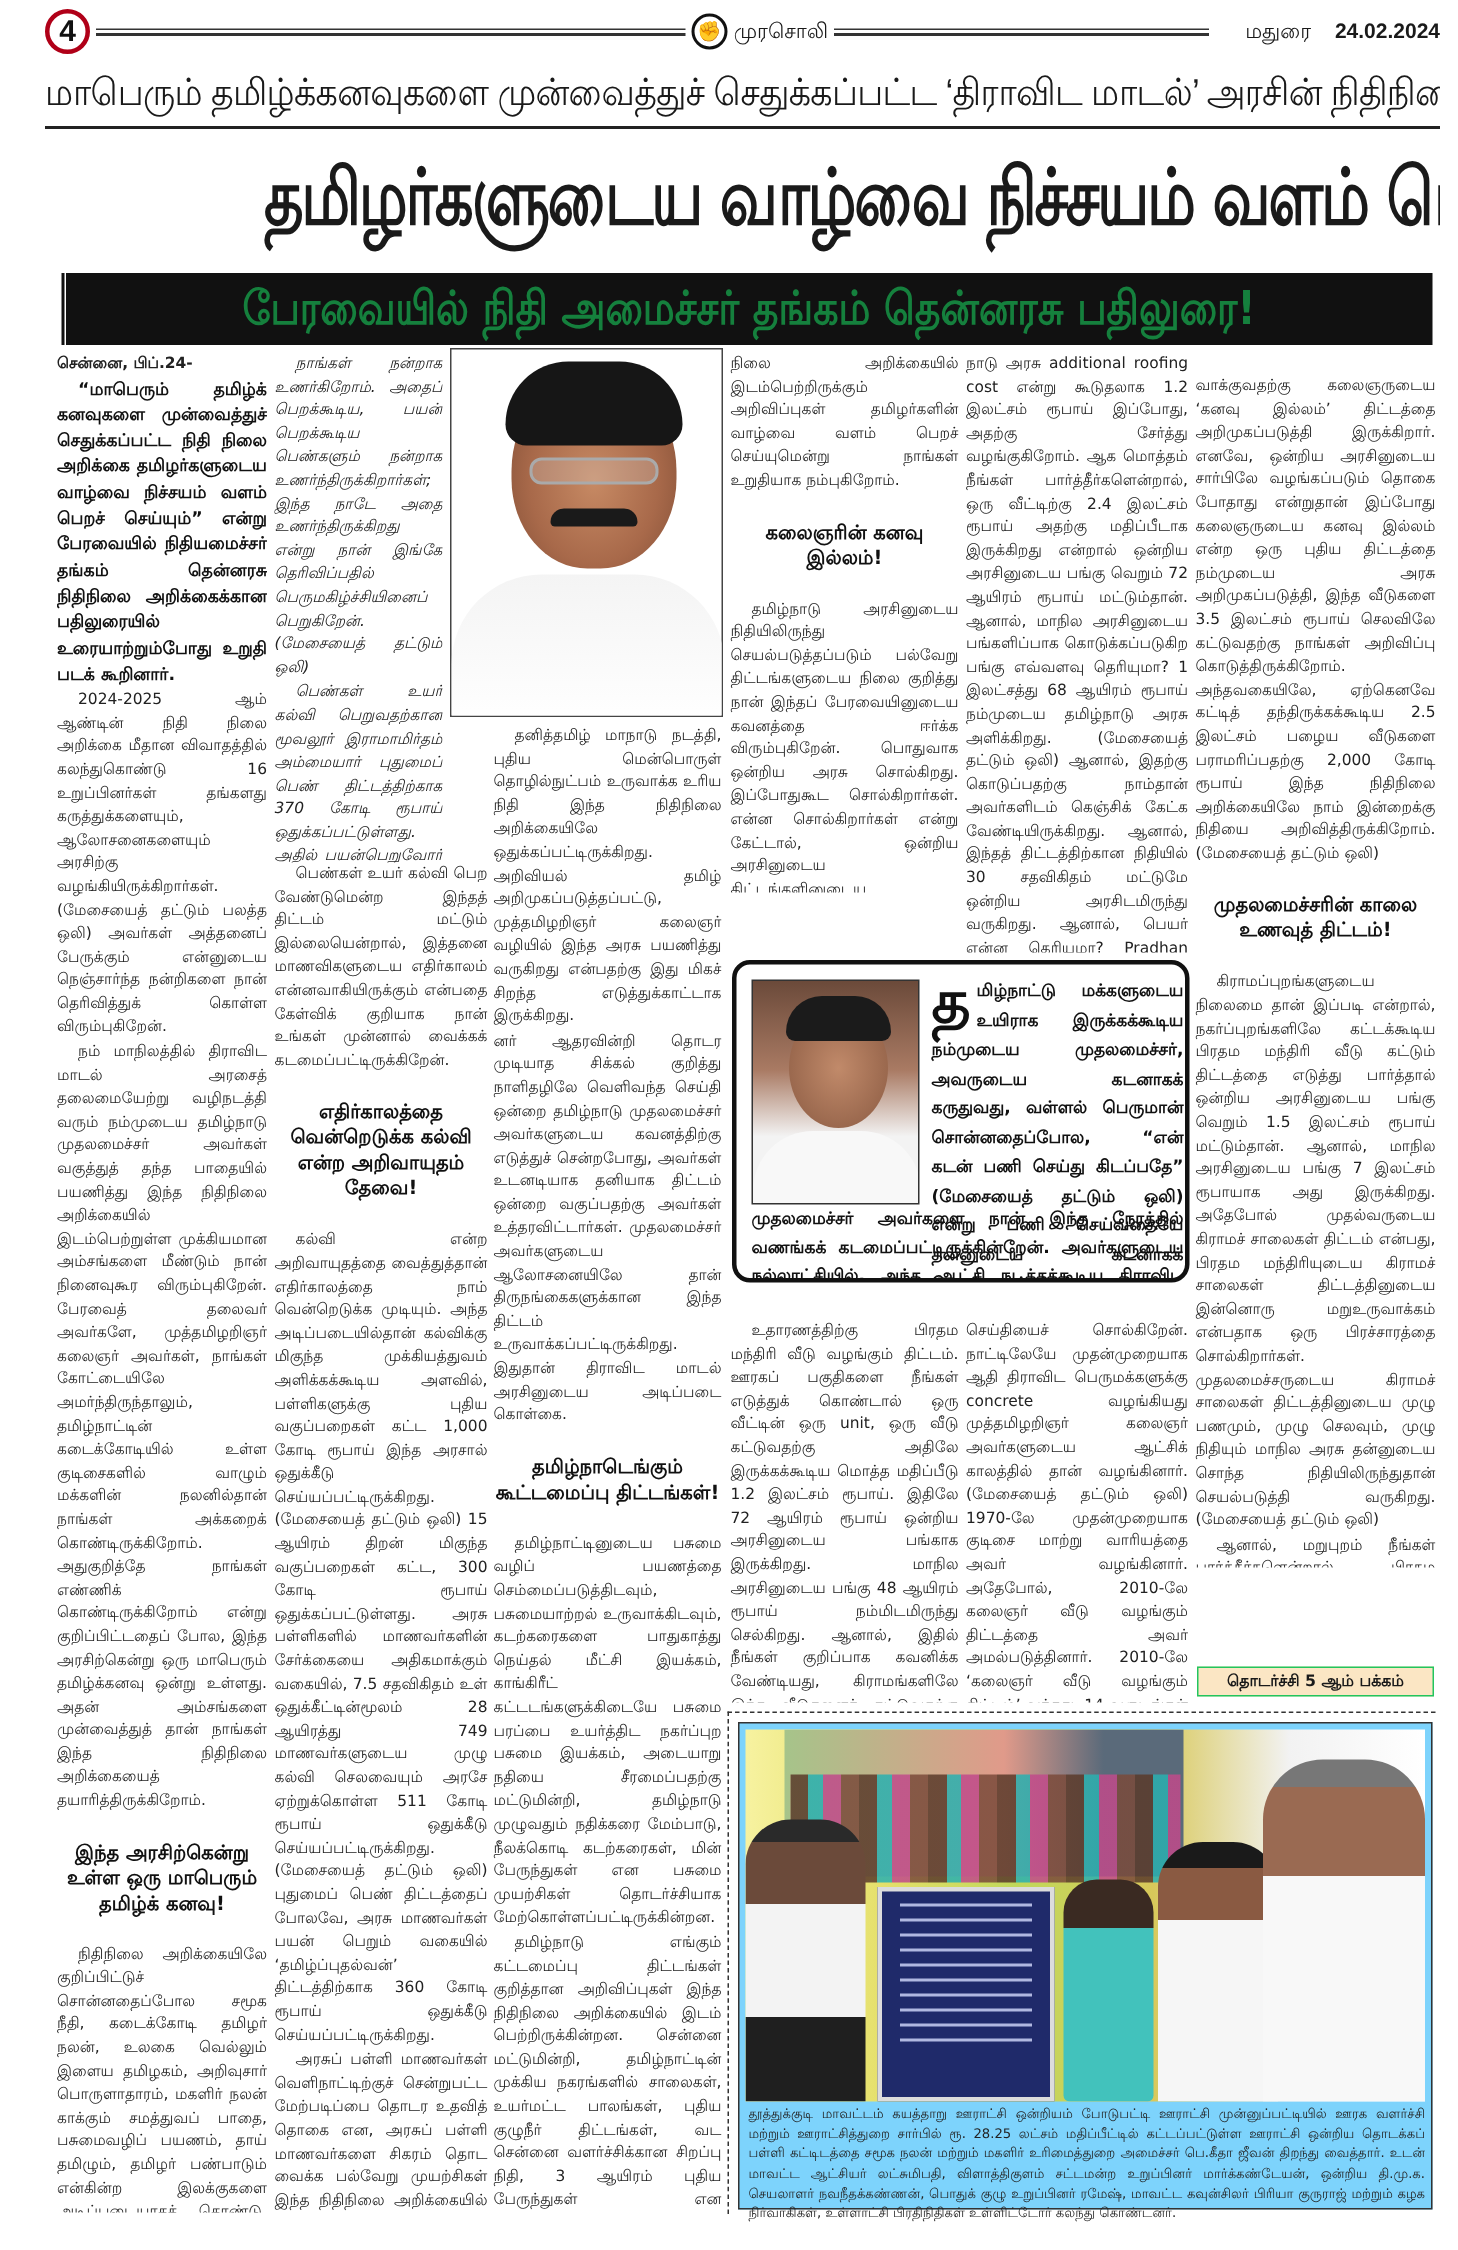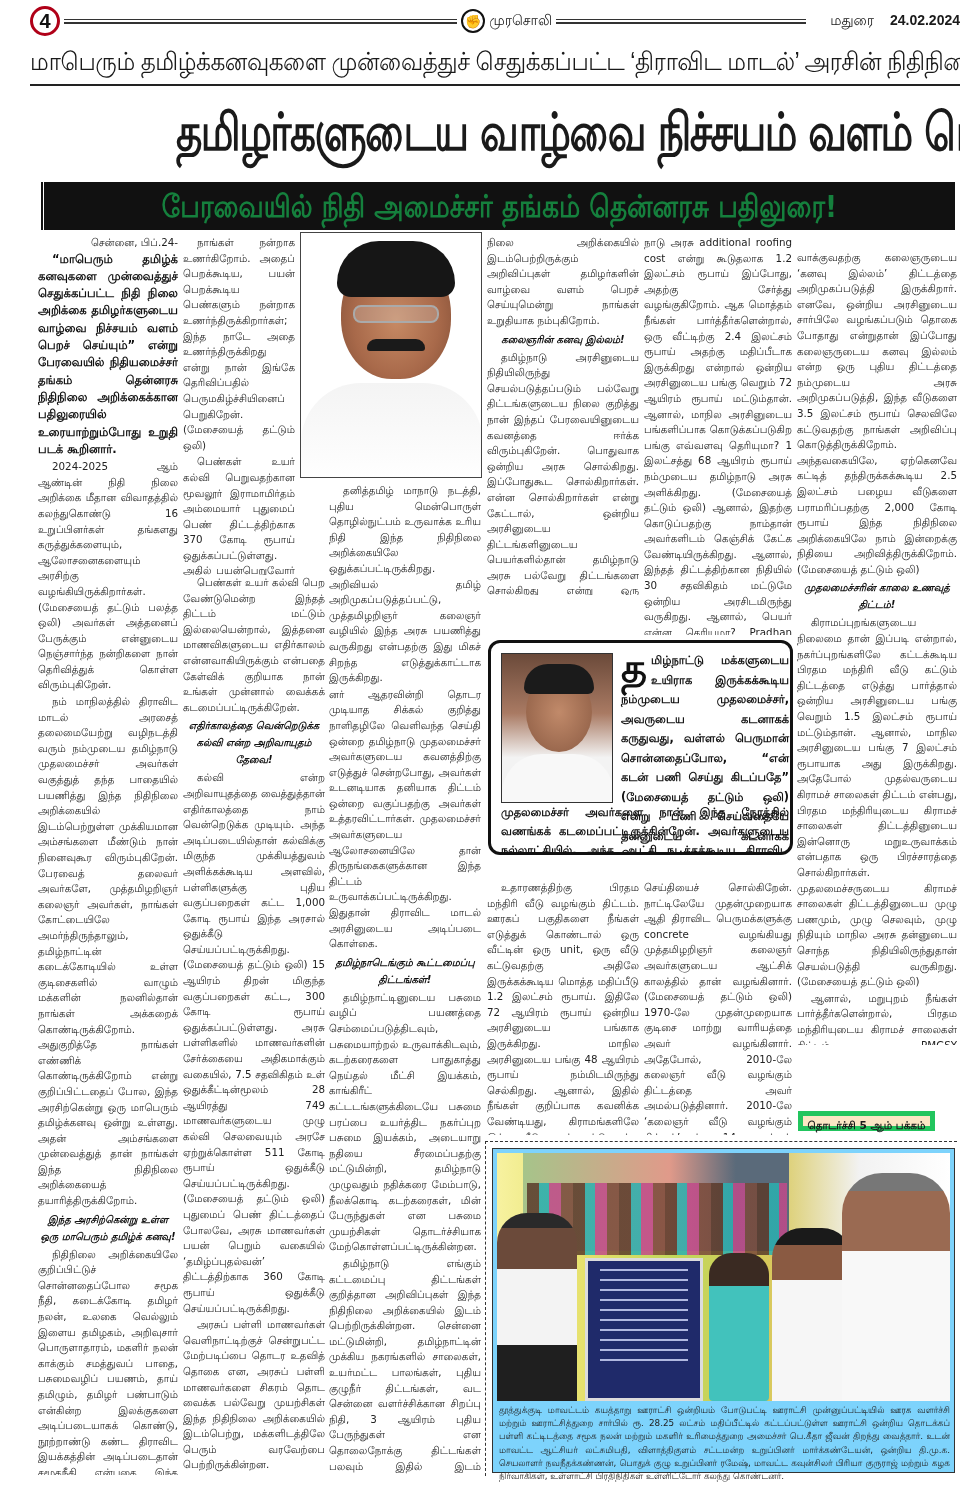--- a/index.html
+++ b/index.html
@@ -27,22 +27,22 @@
   
   .banner { position: absolute; left: 40px; top: 182px; width: 915px; height: 48px; background: #111; color: #15803d; font-size: 31px; font-weight: bold; text-align: center; line-height: 48px; white-space: nowrap; overflow: hidden; border-left: 4px double #fff; }
   .banner::before, .banner::after { content: ""; position: absolute; top: -4px; width: 6px; height: 56px; border-left: 1px solid #333; }
   .banner::before { left: -10px; } .banner::after { right: -10px; }
   .banner span { display: inline-block; transform: scaleX(0.85); }
 
   
   .col { position: absolute; font-size: 10.3px; line-height: 15.6px; text-align: justify; color: #222; overflow: hidden; }
   .col p { text-indent: 14px; margin-bottom: 1px; }
   .col .lead { font-weight: bold; font-size: 11.6px; line-height: 17.3px; text-indent: 14px; color: #111; }
-  .col .dl { font-weight: normal; text-align: right; display: block; }
-  .col h3 { font-size: 10px; font-weight: 900; text-align: center; line-height: 17px; margin: 2px 0; color: #111; font-style: italic; }
+  .col .dl { font-weight: bold; display: block; }
+  .col h3 { font-size: 13px; font-weight: 900; text-align: center; line-height: 17px; margin: 18px 0; color: #111; }
   .c1 { left: 38px; top: 235px; width: 140px; height: 1240px; }
   .c2 { left: 183px; top: 235px; width: 140px; height: 1240px; }
   .c4 { left: 487px; top: 235px; width: 152px; height: 360px; }
   .c5 { left: 644px; top: 235px; width: 148px; height: 360px; }
   .c6 { left: 797px; top: 250px; width: 160px; height: 795px; }
   .c4b { left: 487px; top: 880px; width: 152px; height: 255px; }
   .c5b { left: 644px; top: 880px; width: 148px; height: 255px; }
 
   
   .portrait { position: absolute; left: 300px; top: 232px; width: 182px; height: 246px; border: 1px solid #444; background: #fff; overflow: hidden; }
@@ -56,21 +56,21 @@
   .quotebox { position: absolute; left: 488px; top: 640px; width: 305px; height: 215px; border: 3px solid #111; border-radius: 12px; background: #fff; overflow: hidden; }
   .quotebox .qphoto { position: absolute; left: 10px; top: 10px; width: 112px; height: 150px; background: linear-gradient(#6b4a3a, #a97a63 40%, #f3f3f3 70%); border: 1px solid #333; overflow: hidden; }
   .qphoto .qface { position: absolute; left: 24px; top: 18px; width: 66px; height: 80px; border-radius: 50%; background: radial-gradient(ellipse at 50% 50%, #c18a6a, #8a5a42); }
   .qphoto .qhair { position: absolute; left: 22px; top: 10px; width: 70px; height: 30px; border-radius: 40px 40px 10px 10px; background: #1b1b1b; }
   .qphoto .qshirt { position: absolute; left: 0; top: 100px; width: 112px; height: 60px; background: #f8f8f8; border-radius: 40px 40px 0 0; }
   .quotebox .qtext { position: absolute; left: 130px; top: 8px; width: 168px; font-size: 11.4px; font-weight: bold; line-height: 19.5px; text-align: justify; color: #111; }
   .qtext .dropcap { float: left; font-size: 40px; line-height: 34px; font-weight: 900; margin-right: 4px; }
   .quotebox .qtail { position: absolute; left: 10px; top: 160px; width: 288px; font-size: 11.4px; font-weight: bold; line-height: 19px; text-align: justify; color: #111; }
 
   
-  .contbox { position: absolute; left: 798px; top: 1111px; width: 137px; height: 20px; background: #fbe6c4; border: 5px solid #22c55e; font-size: 10.5px; font-weight: bold; text-align: center; line-height: 18px; }
+  .contbox { position: absolute; left: 798px; top: 1111px; width: 158px; height: 20px; background: #fbe6c4; border: 1px solid #22c55e; font-size: 10.5px; font-weight: bold; text-align: center; line-height: 18px; }
   .dash-rule { position: absolute; left: 485px; top: 1141px; width: 472px; border-top: 1px dashed #333; }
   .dash-rule-v { position: absolute; left: 485px; top: 1141px; height: 335px; border-left: 1px dashed #333; }
 
   
   .bphoto { position: absolute; left: 492px; top: 1148px; width: 463px; height: 325px; border: 1px solid #333; background: #7dd3fc; }
   .scene { position: absolute; left: 4px; top: 4px; width: 453px; height: 248px; overflow: hidden; background: linear-gradient(90deg, #f7f2a0 0%, #e5e06a 20%, #c0d85a 40%, #d8c85a 60%, #f2f2f2 80%, #ffffff 100%); }
   .scene .wall { position: absolute; left: 26px; top: 0; width: 266px; height: 98px; background: linear-gradient(90deg, #a6c48a, #e09a8a 55%, #5a6a7a 80%); }
   .scene .crowd { position: absolute; left: 30px; top: 30px; width: 260px; height: 72px; background: repeating-linear-gradient(90deg, #5a3a2a 0 12px, #2ab0b0 12px 22px, #c04a8a 22px 34px, #7a4a3a 34px 46px); opacity: 0.85; }
   .scene .plaque { position: absolute; left: 88px; top: 105px; width: 118px; height: 143px; background: #1f2a6a; border: 3px solid #dcdcdc; }
   .plaque .pl { height: 2px; background: #b0b8e0; margin: 8px 12px; }
@@ -108,21 +108,21 @@
 <div class="col c1">
   <span class="dl">சென்னை, பிப்.24-</span>
   <p class="lead">“மாபெரும் தமிழ்க் கனவுகளை முன்வைத்துச் செதுக்கப்பட்ட நிதி நிலை அறிக்கை தமிழர்களுடைய வாழ்வை நிச்சயம் வளம் பெறச் செய்யும்” என்று பேரவையில் நிதியமைச்சர் தங்கம் தென்னரசு நிதிநிலை அறிக்கைக்கான பதிலுரையில் உரையாற்றும்போது உறுதி படக் கூறினார்.</p>
   <p>2024-2025 ஆம் ஆண்டின் நிதி நிலை அறிக்கை மீதான விவாதத்தில் கலந்துகொண்டு 16 உறுப்பினர்கள் தங்களது கருத்துக்களையும், ஆலோசனைகளையும் அரசிற்கு வழங்கியிருக்கிறார்கள். (மேசையைத் தட்டும் பலத்த ஒலி) அவர்கள் அத்தனைப் பேருக்கும் என்னுடைய நெஞ்சார்ந்த நன்றிகளை நான் தெரிவித்துக் கொள்ள விரும்புகிறேன்.</p>
   <p>நம் மாநிலத்தில் திராவிட மாடல் அரசைத் தலைமையேற்று வழிநடத்தி வரும் நம்முடைய தமிழ்நாடு முதலமைச்சர் அவர்கள் வகுத்துத் தந்த பாதையில் பயணித்து இந்த நிதிநிலை அறிக்கையில் இடம்பெற்றுள்ள முக்கியமான அம்சங்களை மீண்டும் நான் நினைவுகூர விரும்புகிறேன். பேரவைத் தலைவர் அவர்களே, முத்தமிழறிஞர் கலைஞர் அவர்கள், நாங்கள் கோட்டையிலே அமர்ந்திருந்தாலும், தமிழ்நாட்டின் கடைக்கோடியில் உள்ள குடிசைகளில் வாழும் மக்களின் நலனில்தான் நாங்கள் அக்கறைக் கொண்டிருக்கிறோம். அதுகுறித்தே நாங்கள் எண்ணிக் கொண்டிருக்கிறோம் என்று குறிப்பிட்டதைப் போல, இந்த அரசிற்கென்று ஒரு மாபெரும் தமிழ்க்கனவு ஒன்று உள்ளது. அதன் அம்சங்களை முன்வைத்துத் தான் நாங்கள் இந்த நிதிநிலை அறிக்கையைத் தயாரித்திருக்கிறோம்.</p>
   <h3>இந்த அரசிற்கென்று உள்ள ஒரு மாபெரும் தமிழ்க் கனவு!</h3>
   <p>நிதிநிலை அறிக்கையிலே குறிப்பிட்டுச் சொன்னதைப்போல சமூக நீதி, கடைக்கோடி தமிழர் நலன், உலகை வெல்லும் இளைய தமிழகம், அறிவுசார் பொருளாதாரம், மகளிர் நலன் காக்கும் சமத்துவப் பாதை, பசுமைவழிப் பயணம், தாய் தமிழும், தமிழர் பண்பாடும் என்கின்ற இலக்குகளை அடிப்படையாகக் கொண்டு, நூற்றாண்டு கண்ட திராவிட இயக்கத்தின் அடிப்படைதான் சமூகநீதி என்பதை இந்த மாமன்ற உறுப்பினர்கள் மிக நன்றாக அறிவார்கள். அந்தச் சமூகநீதி தத்துவம் தான் இந்த நிதிநிலை அறிக்கையினுடைய ஒவ்வொரு பக்கத்திலும் பிரதிபலித்திருக்கிறது.</p>
 
 </div>
 
-<div class="col c2" style="width:112px;height:340px;">
+<div class="col c2" style="width:112px;height:340px;font-style:italic;">
   <p>நாங்கள் நன்றாக உணர்கிறோம். அதைப் பெறக்கூடிய, பயன் பெறக்கூடிய பெண்களும் நன்றாக உணர்ந்திருக்கிறார்கள்; இந்த நாடே அதை உணர்ந்திருக்கிறது என்று நான் இங்கே தெரிவிப்பதில் பெருமகிழ்ச்சியினைப் பெறுகிறேன். (மேசையைத் தட்டும் ஒலி)</p>
   <p>பெண்கள் உயர் கல்வி பெறுவதற்கான மூவலூர் இராமாமிர்தம் அம்மையார் புதுமைப் பெண் திட்டத்திற்காக 370 கோடி ரூபாய் ஒதுக்கப்பட்டுள்ளது. அதில் பயன்பெறுவோர் எண்ணிக்கையோ 2 இலட்சத்து 73 ஆயிரம். இதன் மூலமாக புதிய கல்லூரியிலே சேர்ந்திருக்கக்கூடிய மாணவிகளுடைய எண்ணிக்கை 34,460.</p>
 </div>
 <div class="col" style="left:183px;top:575px;width:142px;height:900px;">
   <p>பெண்கள் உயர் கல்வி பெற வேண்டுமென்ற இந்தத் திட்டம் மட்டும் இல்லையென்றால், இத்தனை மாணவிகளுடைய எதிர்காலம் என்னவாகியிருக்கும் என்பதை கேள்விக் குறியாக நான் உங்கள் முன்னால் வைக்கக் கடமைப்பட்டிருக்கிறேன்.</p>
   <h3>எதிர்காலத்தை வென்றெடுக்க கல்வி என்ற அறிவாயுதம் தேவை!</h3>
   <p>கல்வி என்ற அறிவாயுதத்தை வைத்துத்தான் எதிர்காலத்தை நாம் வென்றெடுக்க முடியும். அந்த அடிப்படையில்தான் கல்விக்கு மிகுந்த முக்கியத்துவம் அளிக்கக்கூடிய அளவில், பள்ளிகளுக்கு புதிய வகுப்பறைகள் கட்ட 1,000 கோடி ரூபாய் இந்த அரசால் ஒதுக்கீடு செய்யப்பட்டிருக்கிறது. (மேசையைத் தட்டும் ஒலி) 15 ஆயிரம் திறன் மிகுந்த வகுப்பறைகள் கட்ட, 300 கோடி ரூபாய் ஒதுக்கப்பட்டுள்ளது. அரசு பள்ளிகளில் மாணவர்களின் சேர்க்கையை அதிகமாக்கும் வகையில், 7.5 சதவிகிதம் உள் ஒதுக்கீட்டின்மூலம் 28 ஆயிரத்து 749 மாணவர்களுடைய முழு கல்வி செலவையும் அரசே ஏற்றுக்கொள்ள 511 கோடி ரூபாய் ஒதுக்கீடு செய்யப்பட்டிருக்கிறது. (மேசையைத் தட்டும் ஒலி) புதுமைப் பெண் திட்டத்தைப் போலவே, அரசு மாணவர்கள் பயன் பெறும் வகையில் ‘தமிழ்ப்புதல்வன்’ திட்டத்திற்காக 360 கோடி ரூபாய் ஒதுக்கீடு செய்யப்பட்டிருக்கிறது.</p>
   <p>அரசுப் பள்ளி மாணவர்கள் வெளிநாட்டிற்குச் சென்றுபட்ட மேற்படிப்பை தொடர உதவித் தொகை என, அரசுப் பள்ளி மாணவர்களை சிகரம் தொட வைக்க பல்வேறு முயற்சிகள் இந்த நிதிநிலை அறிக்கையில் இடம்பெற்று, மக்களிடத்திலே பெரும் வரவேற்பை பெற்றிருக்கின்றன.</p>
 
 </div>

